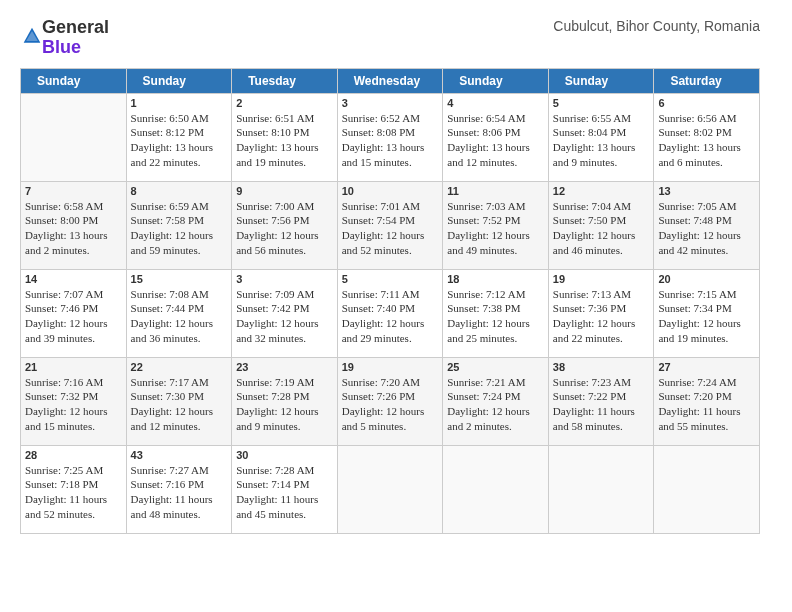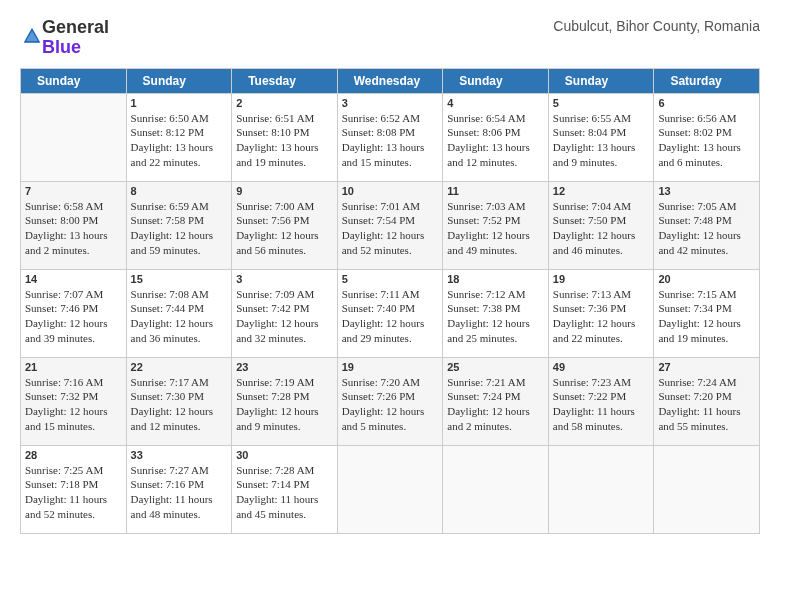--- a/index.html
+++ b/index.html
@@ -231,35 +231,35 @@
           </td>
           <td>
             <span class="day-num">19</span>
             <div class="day-info">Sunrise: 7:20 AM<br>Sunset: 7:26 PM<br>Daylight: 12 hours<br>and 5 minutes.</div>
           </td>
           <td>
             <span class="day-num">25</span>
             <div class="day-info">Sunrise: 7:21 AM<br>Sunset: 7:24 PM<br>Daylight: 12 hours<br>and 2 minutes.</div>
           </td>
           <td>
-            <span class="day-num">49</span>
+            <span class="day-num">38</span>
             <div class="day-info">Sunrise: 7:23 AM<br>Sunset: 7:22 PM<br>Daylight: 11 hours<br>and 58 minutes.</div>
           </td>
           <td>
             <span class="day-num">27</span>
             <div class="day-info">Sunrise: 7:24 AM<br>Sunset: 7:20 PM<br>Daylight: 11 hours<br>and 55 minutes.</div>
           </td>
         </tr>
         <tr>
           <td>
             <span class="day-num">28</span>
             <div class="day-info">Sunrise: 7:25 AM<br>Sunset: 7:18 PM<br>Daylight: 11 hours<br>and 52 minutes.</div>
           </td>
           <td>
-            <span class="day-num">33</span>
+            <span class="day-num">43</span>
             <div class="day-info">Sunrise: 7:27 AM<br>Sunset: 7:16 PM<br>Daylight: 11 hours<br>and 48 minutes.</div>
           </td>
           <td>
             <span class="day-num">30</span>
             <div class="day-info">Sunrise: 7:28 AM<br>Sunset: 7:14 PM<br>Daylight: 11 hours<br>and 45 minutes.</div>
           </td>
           <td class="empty"></td>
           <td class="empty"></td>
           <td class="empty"></td>
           <td class="empty"></td>

